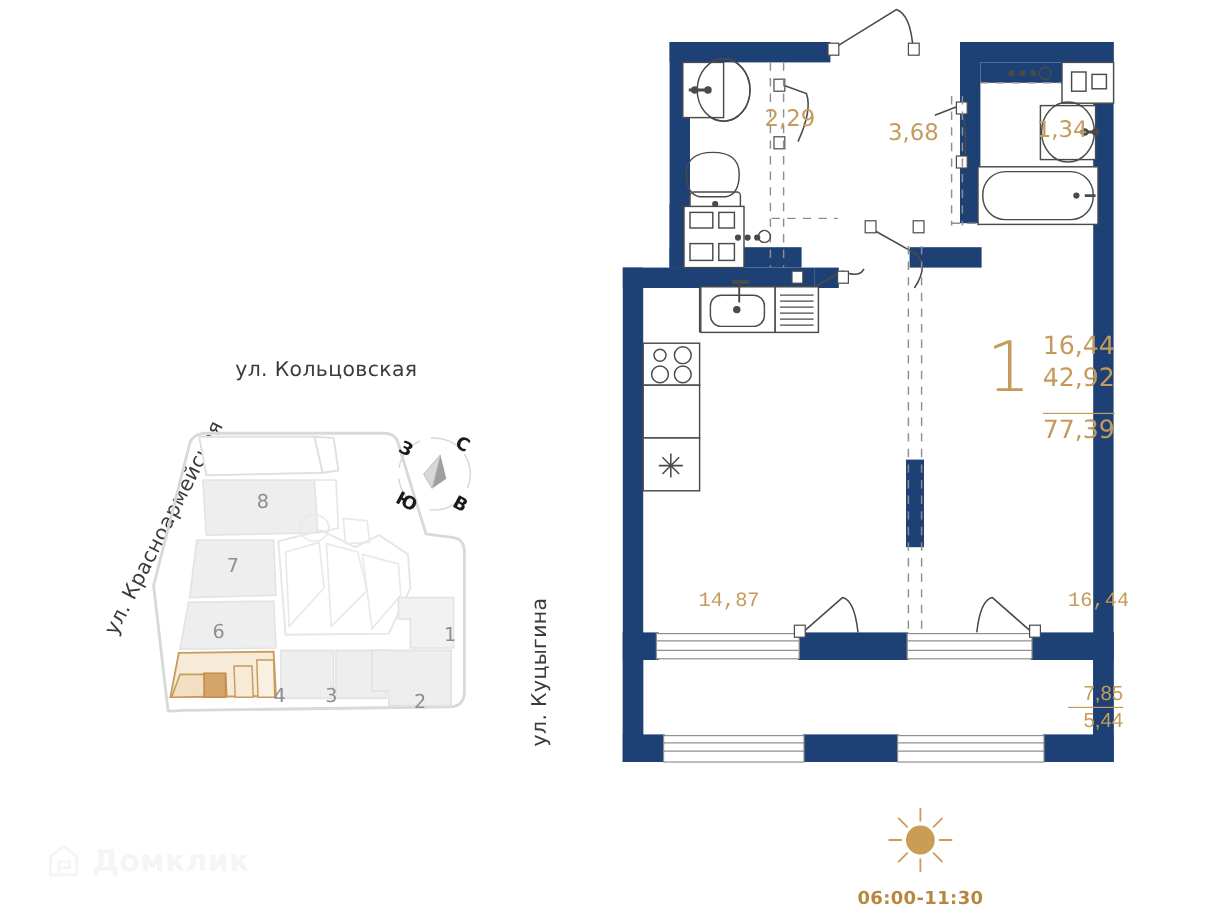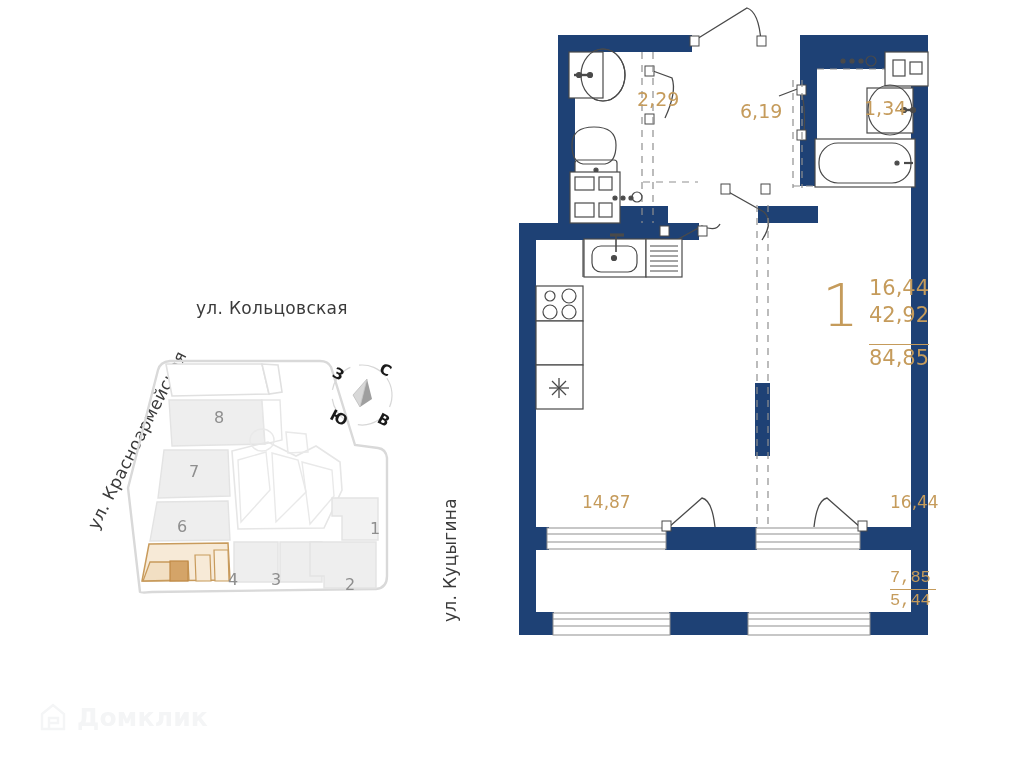--- a/index.html
+++ b/index.html
@@ -58,39 +58,39 @@
   
   #plan-panel { left:512px; top:0; width:512px; height:668px; }
 
   .area-label{
     position:absolute;
     color:#c59b5b;
     font-size:19px;
     font-family:"DejaVu Sans", sans-serif;
     white-space:nowrap;
   }
-  .area-label.small { font-size:17px; }
+  .area-label.small { font-size:17px;font-family:Liberation Mono, monospace; }
 
   
   #summary { left:310px; top:275px; display:flex; gap:10px; align-items:flex-start;}
   #summary-rooms{
     font-size:58px; line-height:.95; color:#c59b5b;
     font-family:"DejaVu Sans", sans-serif; font-weight:300;
     margin-top:4px;
   }
   #summary-areas{ display:flex; flex-direction:column; color:#c59b5b;
      font-family:"DejaVu Sans", sans-serif; font-size:21px; line-height:1.28;}
   #summary-total{ border-bottom:1.4px solid #c59b5b; padding-bottom:15px; }
 
   
   #balcony-areas{
     position:absolute; left:378px; top:567px;
     display:flex; flex-direction:column;
-    color:#c59b5b; font-family:Liberation Mono, monospace;
-    font-size:17px; line-height:1.3; text-align:left; width:46px;
+    color:#c59b5b; font-family:Liberation Sans, sans-serif;
+    font-size:17px; line-height:1.3; text-align:right; width:46px;
   }
   #balcony-top{ border-bottom:1.3px solid #c59b5b; }
 
   
   #insolation{ left:190px; top:672px; width:130px; text-align:center; }
   #insolation-time{
     margin-top:6px; color:#b8873f; font-size:15px; font-weight:700;
     font-family:"DejaVu Sans", sans-serif; letter-spacing:.3px;
   }
 </style>
@@ -348,33 +348,49 @@
           <line x1="37" y1="388" x2="57" y2="388"></line>
           <line x1="40" y1="381" x2="54" y2="395"></line>
           <line x1="54" y1="381" x2="40" y2="395"></line>
         </g>
 
         <line x1="71" y1="277" x2="71" y2="240" stroke="#4a4a4a" stroke-width="1.2"></line>
       </g>
     </svg>
 
     <div class="area-label" style="left:125px; top:88px;">2,29</div>
-    <div class="area-label" style="left:228px; top:100px;">6,19</div>
+    <div class="area-label" style="left:228px; top:100px;">3,68</div>
     <div class="area-label" style="left:352px; top:97px;">1,34</div>
     <div class="area-label small" style="left:70px; top:492px;">14,87</div>
     <div class="area-label small" style="left:378px; top:492px;">16,44</div>
 
     <div class="abs" id="summary">
       <div id="summary-rooms">1</div>
       <div id="summary-areas">
         <div>16,44</div>
         <div id="summary-total">42,92</div>
-        <div>84,85</div>
+        <div>77,39</div>
       </div>
     </div>
 
     <div id="balcony-areas">
       <div id="balcony-top">7,85</div>
       <div>5,44</div>
     </div>
 
+    <div class="abs" id="insolation">
+      <svg width="56" height="56" viewBox="0 0 56 56">
+        <circle cx="28" cy="28" r="12" fill="#cb9c54"></circle>
+        <g stroke="#cb9c54" stroke-width="1.5" stroke-linecap="round">
+          <line x1="28" y1="2" x2="28" y2="12"></line>
+          <line x1="28" y1="44" x2="28" y2="54"></line>
+          <line x1="2" y1="28" x2="12" y2="28"></line>
+          <line x1="44" y1="28" x2="54" y2="28"></line>
+          <line x1="10" y1="10" x2="17" y2="17"></line>
+          <line x1="39" y1="39" x2="46" y2="46"></line>
+          <line x1="46" y1="10" x2="39" y2="17"></line>
+          <line x1="17" y1="39" x2="10" y2="46"></line>
+        </g>
+      </svg>
+      <div id="insolation-time">06:00-11:30</div>
+    </div>
   </div>
 </div>
 
 </body></html>

